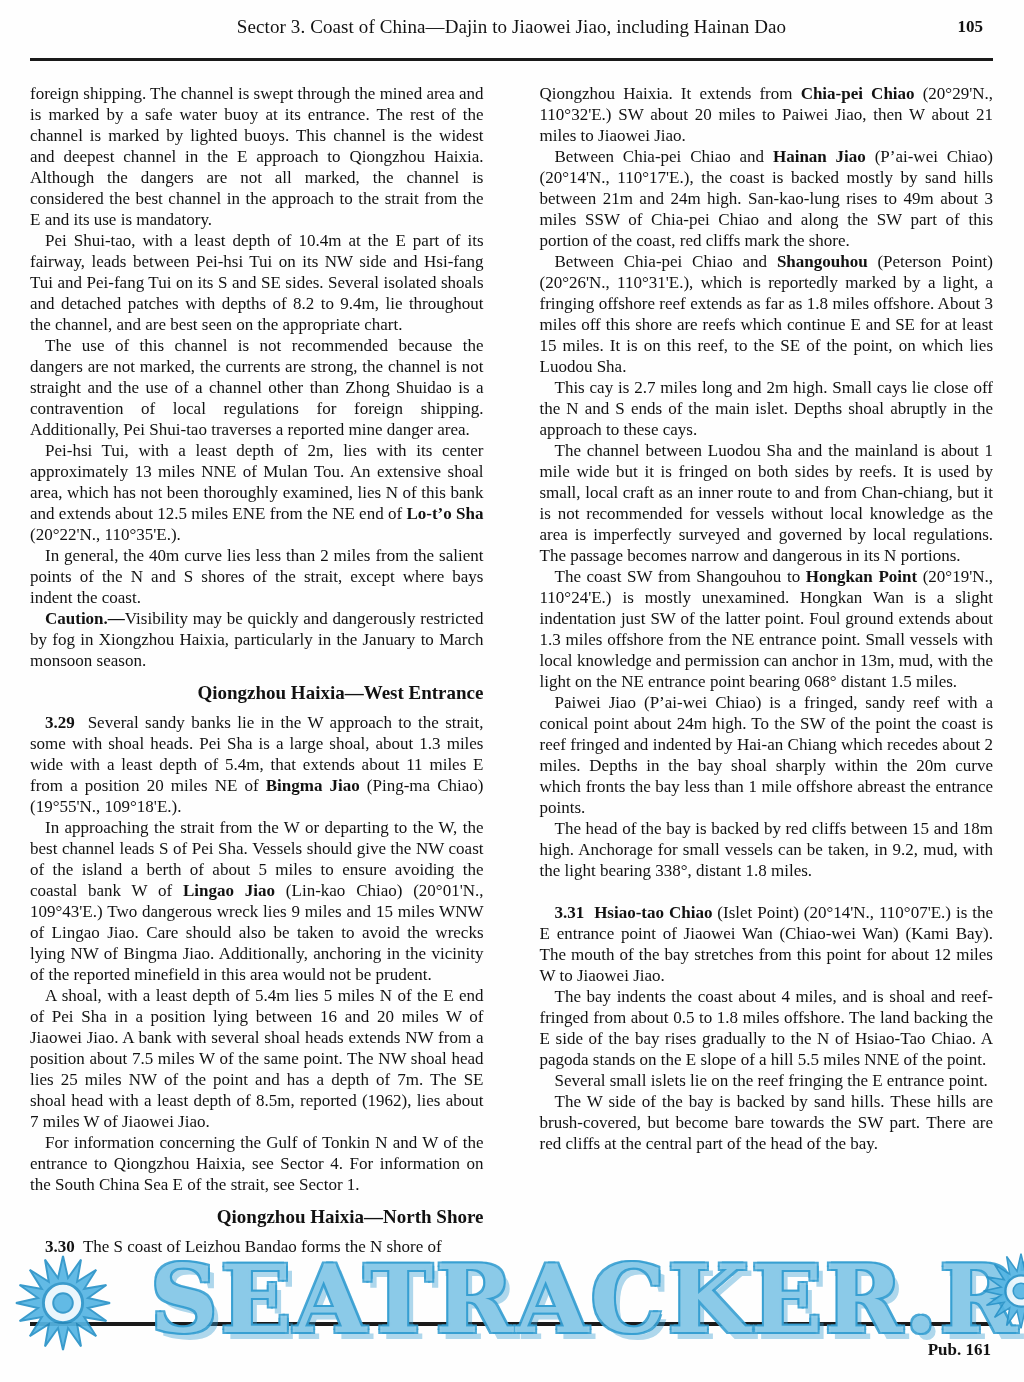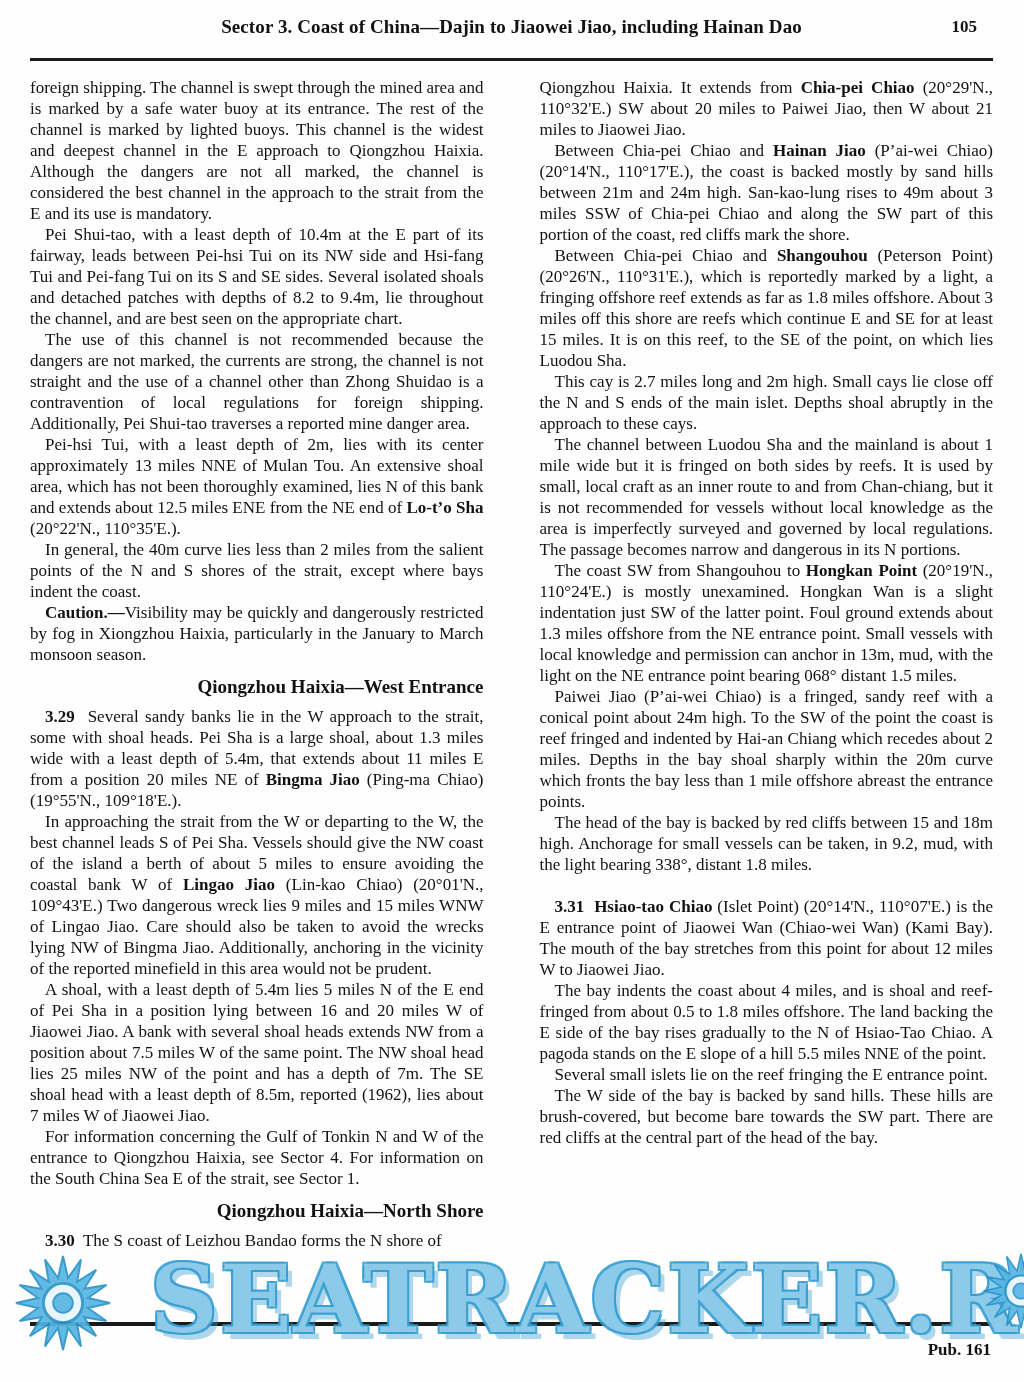--- a/index.html
+++ b/index.html
@@ -8,27 +8,27 @@
     position:relative;
     background:#fefefe;
     overflow:hidden;
     font-family:"Liberation Serif", serif;
     color:#121212;
   }
   .page { position:absolute; inset:0; padding:16px 31px 0 30px; }
 
   
   .page-header { position:relative; height:30px; }
-  .page-title { text-align:center; font-weight:bold; font-size:19px; letter-spacing:0.1px; }
-  .page-number { position:absolute; right:16px; top:1px; font-weight:bold; font-size:17px; }
+  .page-title { text-align:center; font-weight:normal; font-size:19px; letter-spacing:0.1px; }
+  .page-number { position:absolute; right:10px; top:1px; font-weight:bold; font-size:17px; }
   .header-rule { border:0; border-top:3px solid #1a1a1a; margin-top:12px; }
 
   
   .columns {
-    display:flex; gap:56px; margin-top:16px;
+    display:flex; gap:56px; margin-top:22px;
     text-align:justify; font-size:17px; line-height:21px;
   }
   .column { width:463px; }
   .para { margin:0; }
   .para.indent { text-indent:15px; }
   .para.gap { margin-top:21px; }
   .section-heading {
     font-size:19px; font-weight:bold; text-align:right;
     margin:11px 0 9px;
   }

